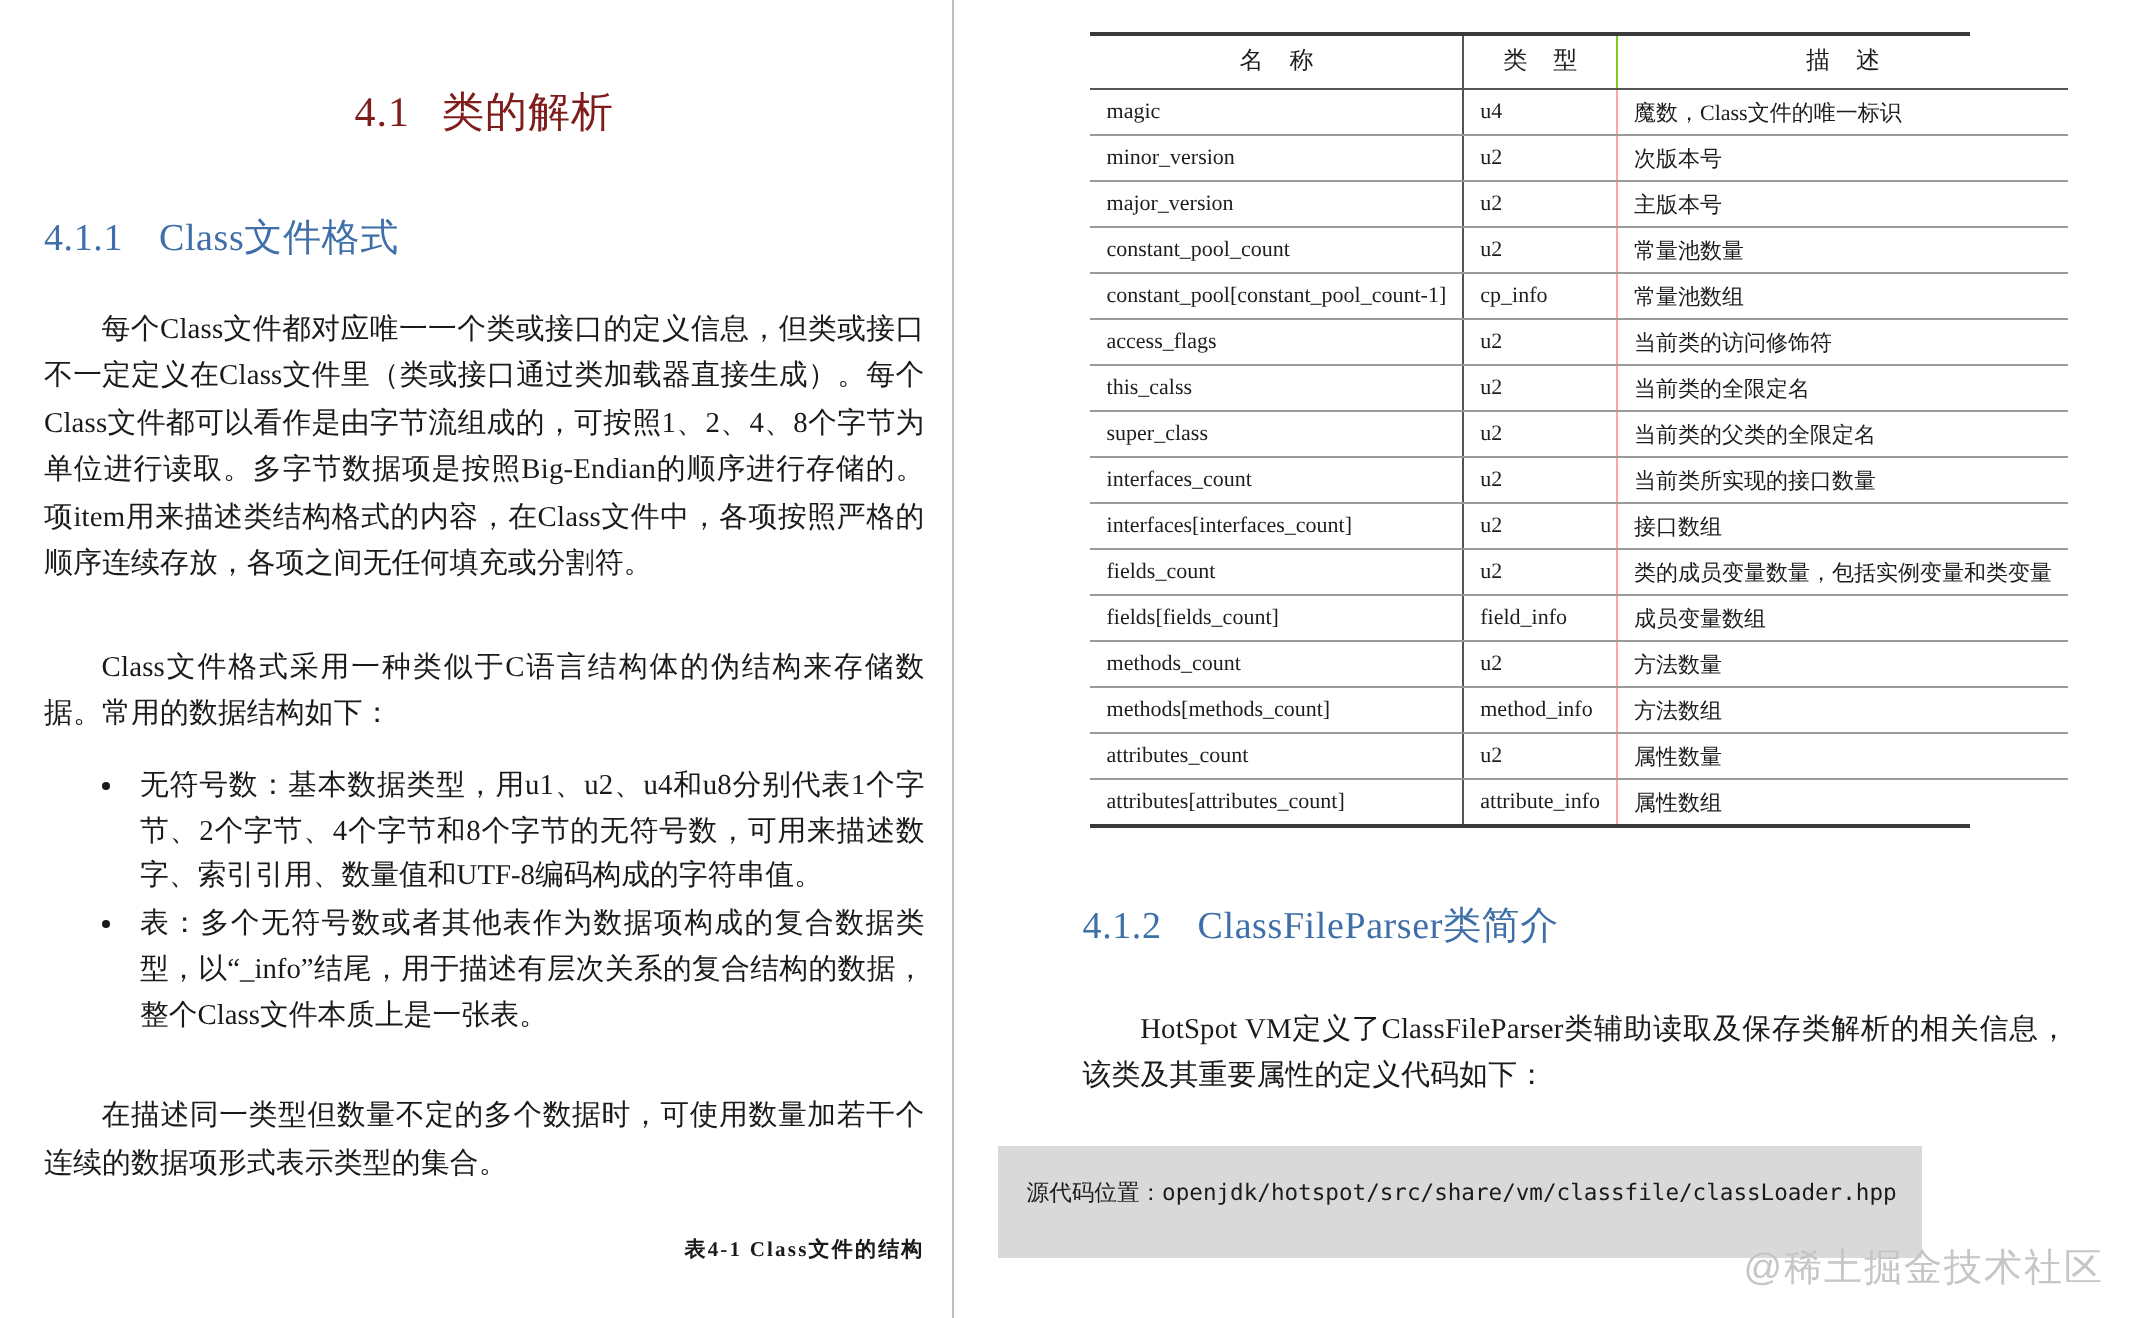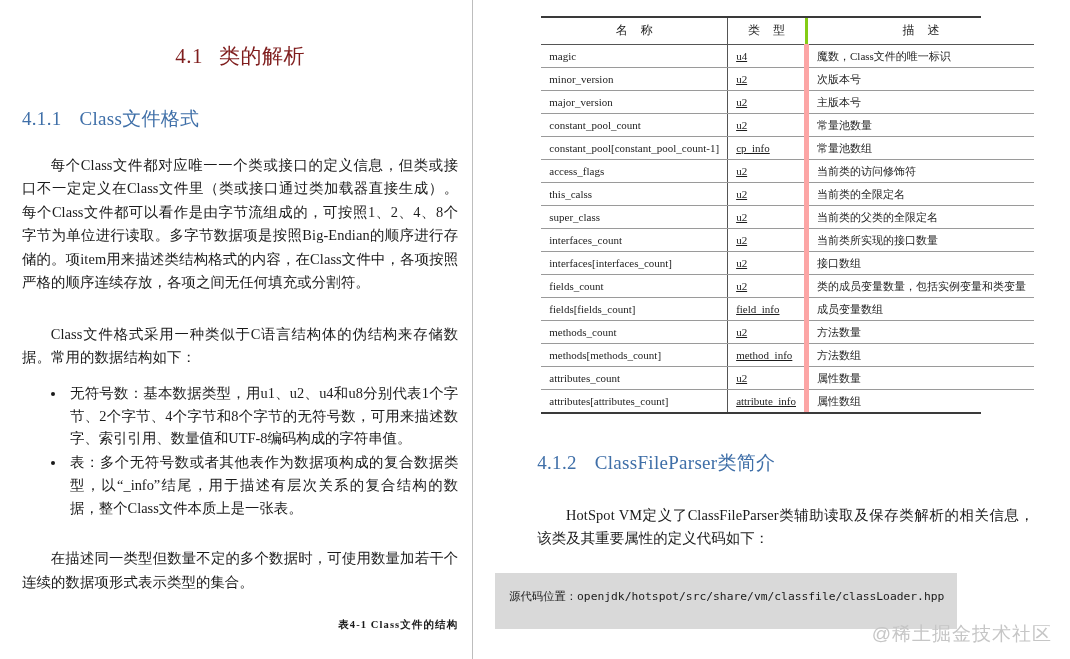--- a/index.html
+++ b/index.html
@@ -108,29 +108,29 @@
     font-weight: normal;
     text-align: center;
     padding: 4px 6px 5px 6px;
     border-bottom: 1px solid #555;
     font-size: 12px;
     letter-spacing: 5px;
     text-indent: 5px;
   }
   table.struct thead tr { }
   table.struct thead th.c-name { border-right: 1px solid #555; }
-  table.struct thead th.c-type { border-right: 3px solid #84cc16; }
+  table.struct thead th.c-type { border-right: 1px solid #84cc16; }
   table.struct tbody td {
     padding: 3.5px 8px;
     border-bottom: 1px solid #9a9a9a;
     vertical-align: middle;
     white-space: nowrap;
   }
   table.struct tbody td.c-name { border-right: 1px solid #555; width: 164px; }
-  table.struct tbody td.c-type { border-right: 5px solid #fca5a5; width: 74px; text-decoration: underline; }
+  table.struct tbody td.c-type { border-right: 1px solid #fca5a5; width: 74px; }
   table.struct tbody td.c-desc { }
   table.struct tbody tr:last-child td { border-bottom: none; }
 
   .tbl-rule-top {
     height: 0;
     border-top: 2px solid #3a3a3a;
     width: 440px;
   }
   .tbl-rule-bottom {
     height: 0;

